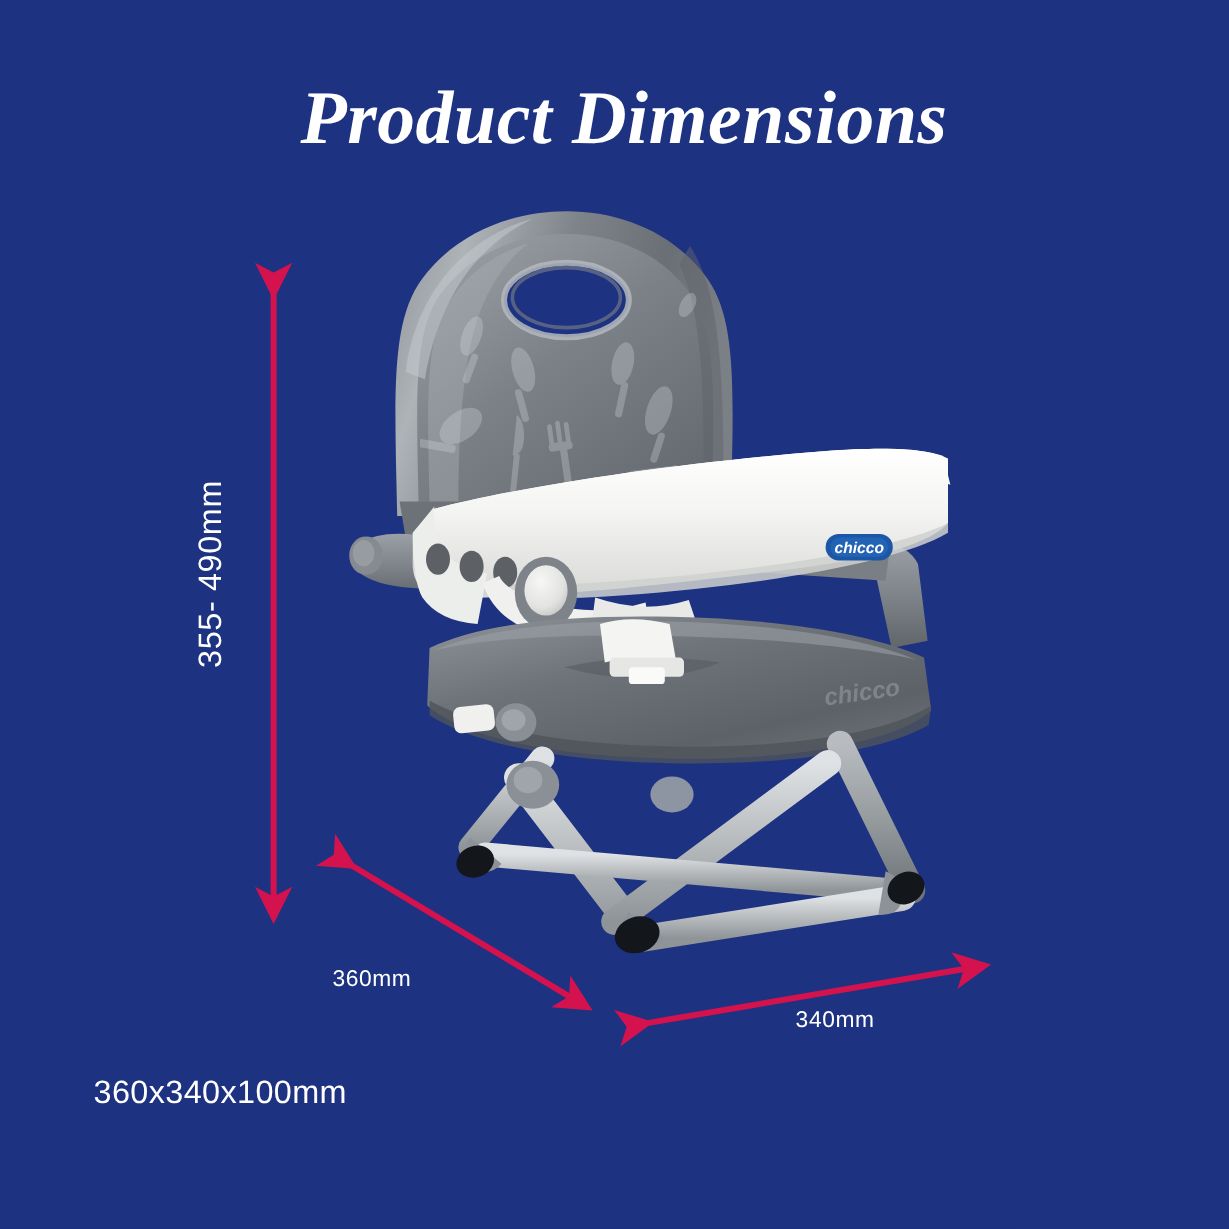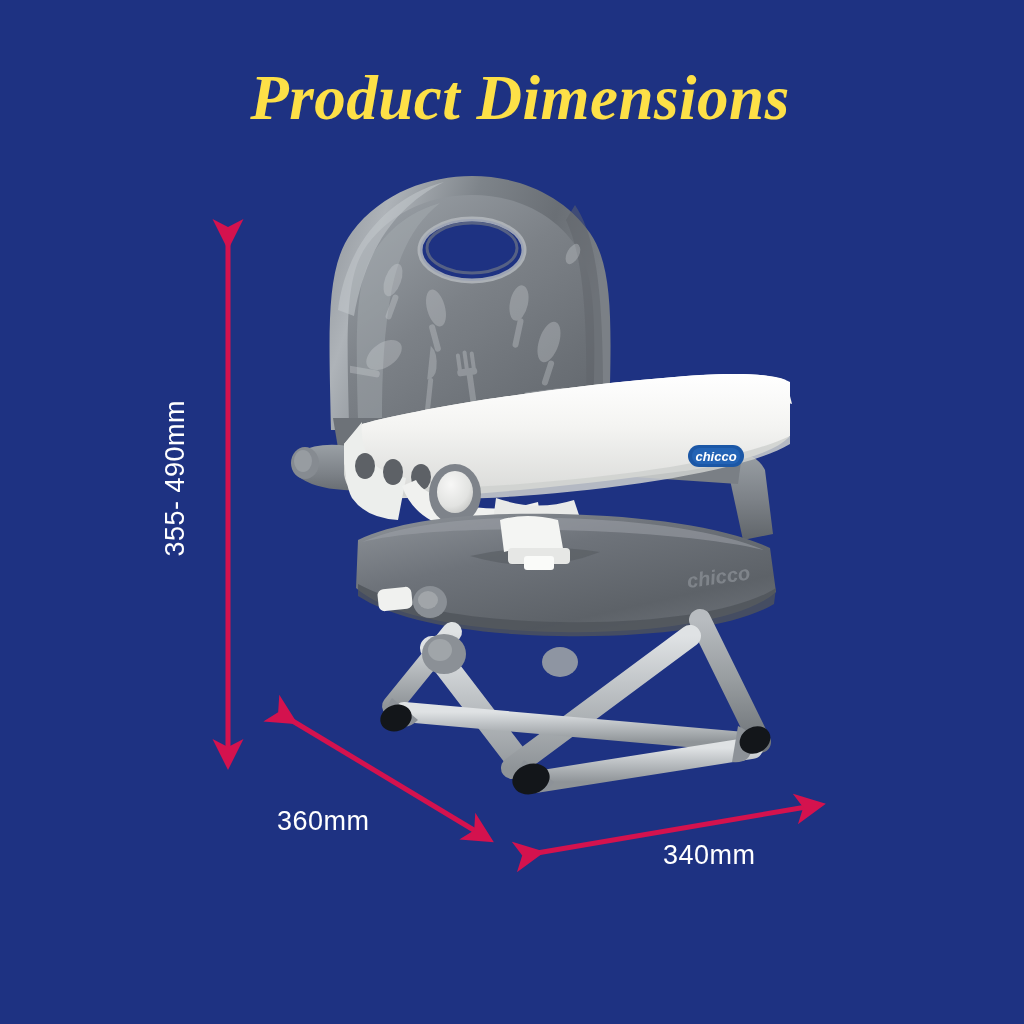--- a/index.html
+++ b/index.html
@@ -9,33 +9,33 @@
     font-family:"Liberation Sans", sans-serif;
     overflow:hidden;
     position:relative;
   }
   #stage{position:absolute;inset:0;}
 
   
   .title{
     position:absolute;left:0;right:0;top:62px;
     text-align:center;
-    color:#fde047;
+    color:#ffffff;
     font-family:"Liberation Serif", serif;
     font-style:italic;
     font-weight:bold;
     font-size:63px;
     letter-spacing:0.5px;
     margin-left:16px;
   }
 
   
   .dim-label{
     position:absolute;color:#ffffff;
-    font-size:27px;font-weight:500;letter-spacing:.5px;
+    font-size:19px;font-weight:500;letter-spacing:.5px;
     white-space:nowrap;
   }
   #label-height{
     left:160px;top:400px;
     transform-origin:left top;
     transform:rotate(-90deg) translate(-100%,0);
     font-size:27px;
   }
   #label-depth{left:277px;top:806px;}
   #label-width{left:663px;top:840px;}
@@ -303,16 +303,17 @@
   </svg>
 
   <div class="txtlayer">
     <div class="title">Product Dimensions</div>
 
     <div class="dim-label" id="label-height">355- 490mm</div>
     <div class="dim-label" id="label-depth">360mm</div>
     <div class="dim-label" id="label-width">340mm</div>
 
     <div class="folded">
+      <div class="f-value">360x340x100mm</div>
     </div>
   </div>
 
 </div>
 
 </body></html>

